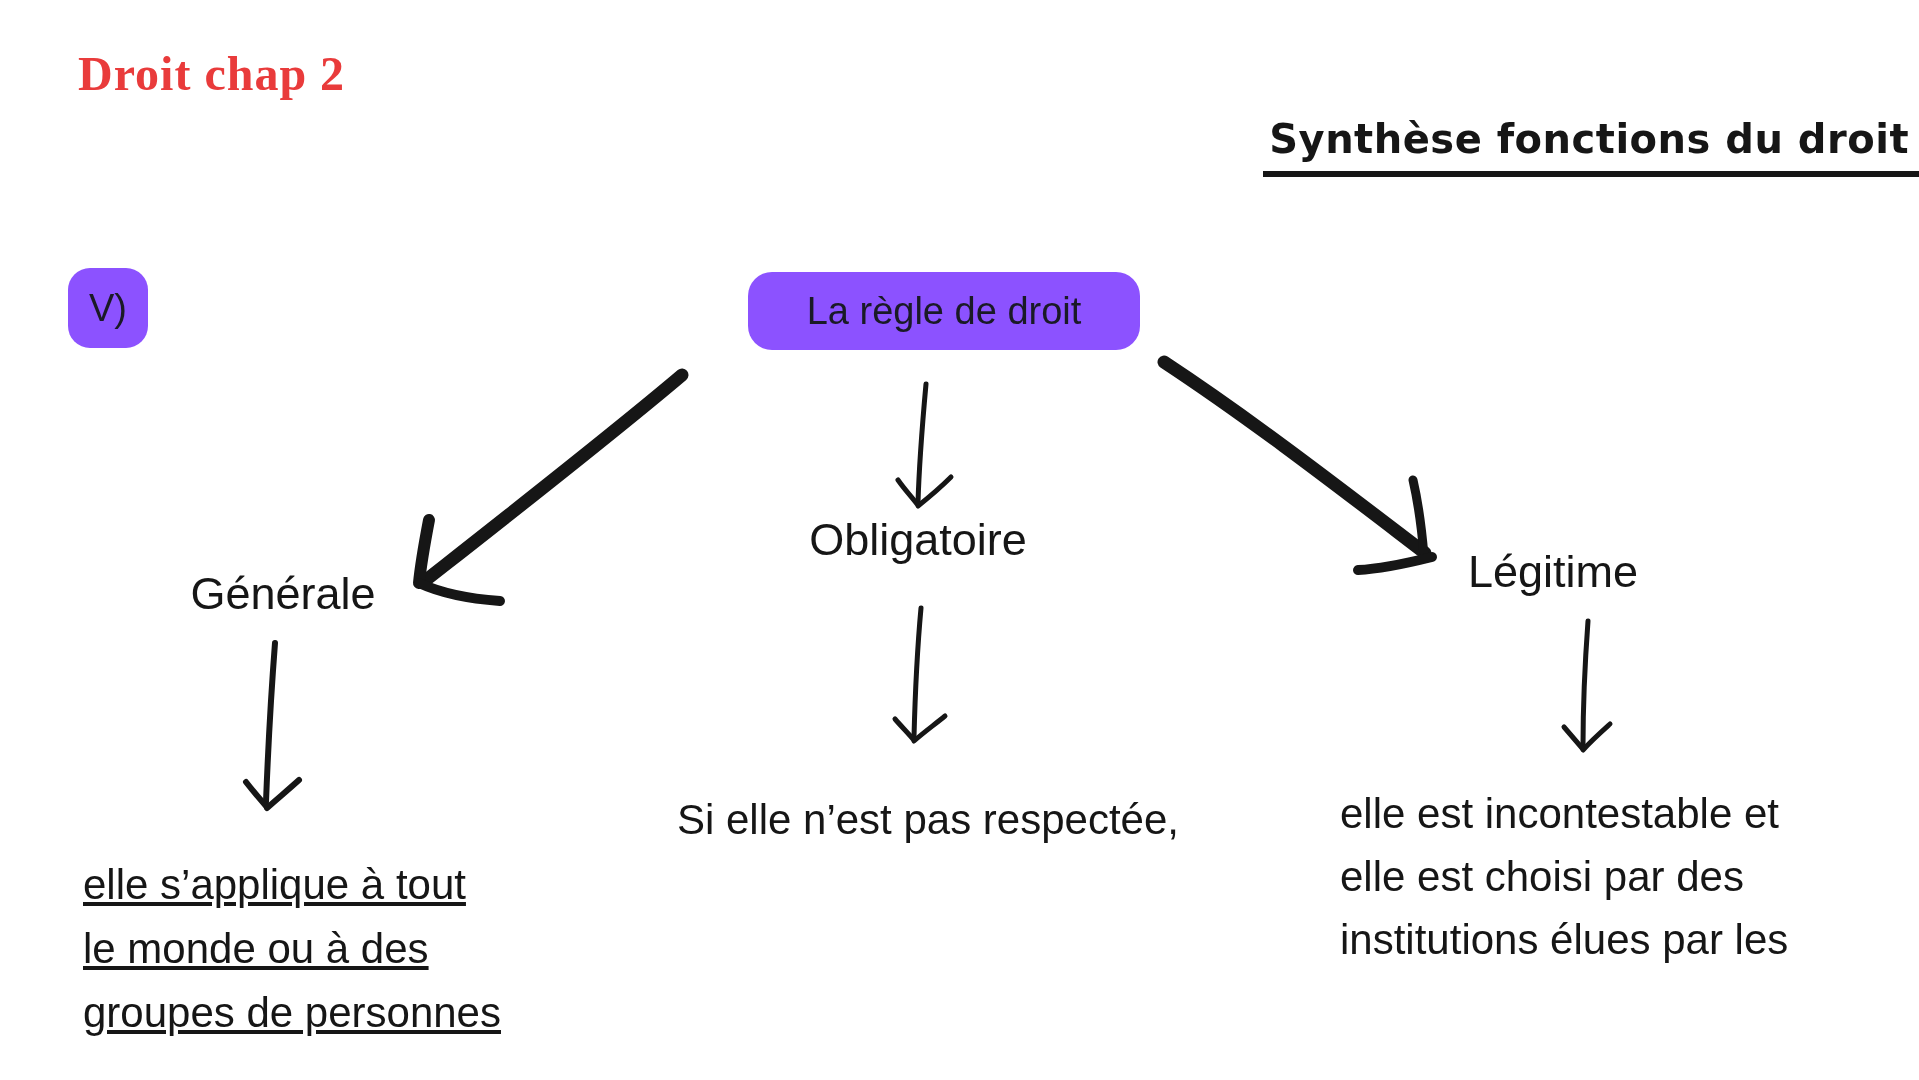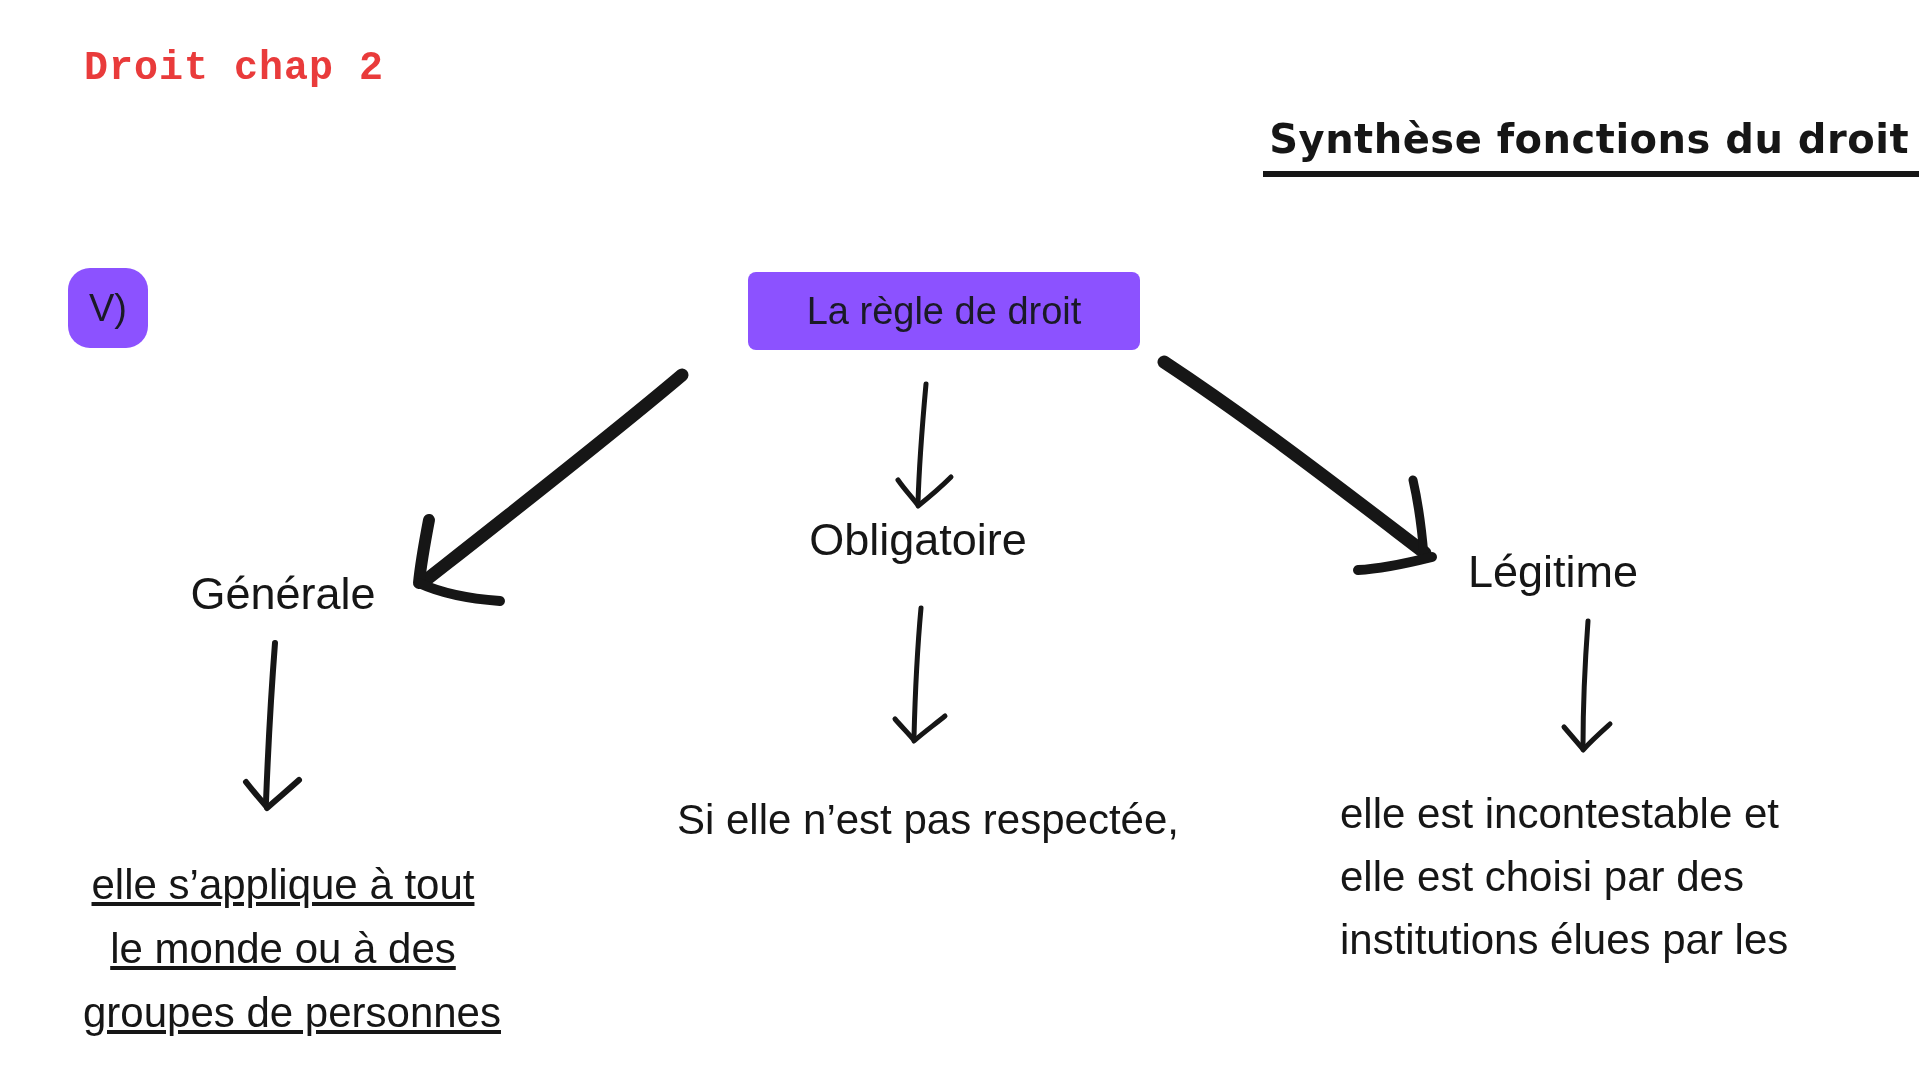--- a/index.html
+++ b/index.html
@@ -17,26 +17,25 @@
     height: 1080px;
     background: var(--background);
     overflow: hidden;
     font-family: "Liberation Sans", sans-serif;
     color: var(--ink);
   }
   .chapter-label {
     position: absolute;
     left: 78px;
     top: 46px;
-    font-family: Liberation Mono, monospace;
+    font-family: Liberation Serif, serif;
     font-weight: bold;
-    font-size: 40px;
+    font-size: 48px;
     letter-spacing: 1px;
     color: var(--red);
-    margin-left: 6px;
   }
   .title-wrap {
     position: absolute;
     left: 0;
     top: 116px;
     width: 1919px;
     text-align: right;
   }
   .title {
     display: inline-block;
@@ -62,37 +61,37 @@
     width: 80px;
     height: 80px;
     border-radius: 22px;
     font-size: 38px;
   }
   .root-box {
     left: 748px;
     top: 272px;
     width: 392px;
     height: 78px;
-    border-radius: 8px;
+    border-radius: 24px;
     font-size: 38px;
   }
   .branch-label {
     position: absolute;
     width: 400px;
     text-align: center;
     font-size: 45px;
     color: var(--ink);
   }
   .label-generale   { left: 83px;   top: 568px; }
   .label-obligatoire{ left: 718px;  top: 514px; }
   .label-legitime   { left: 1353px; top: 546px; }
   .desc {
     position: absolute;
     width: 400px;
-    text-align: center;
+    text-align: left;
     font-size: 42px;
     color: var(--ink);
   }
   .desc-line { white-space: nowrap; }
   .desc-generale    { left: 83px;   top: 853px; line-height: 64px; text-decoration: underline; }
   .desc-obligatoire { left: 677px;  top: 788px; line-height: 64px; }
   .desc-legitime    { left: 1340px; top: 782px; line-height: 63px; }
   .arrows {
     position: absolute;
     inset: 0;

